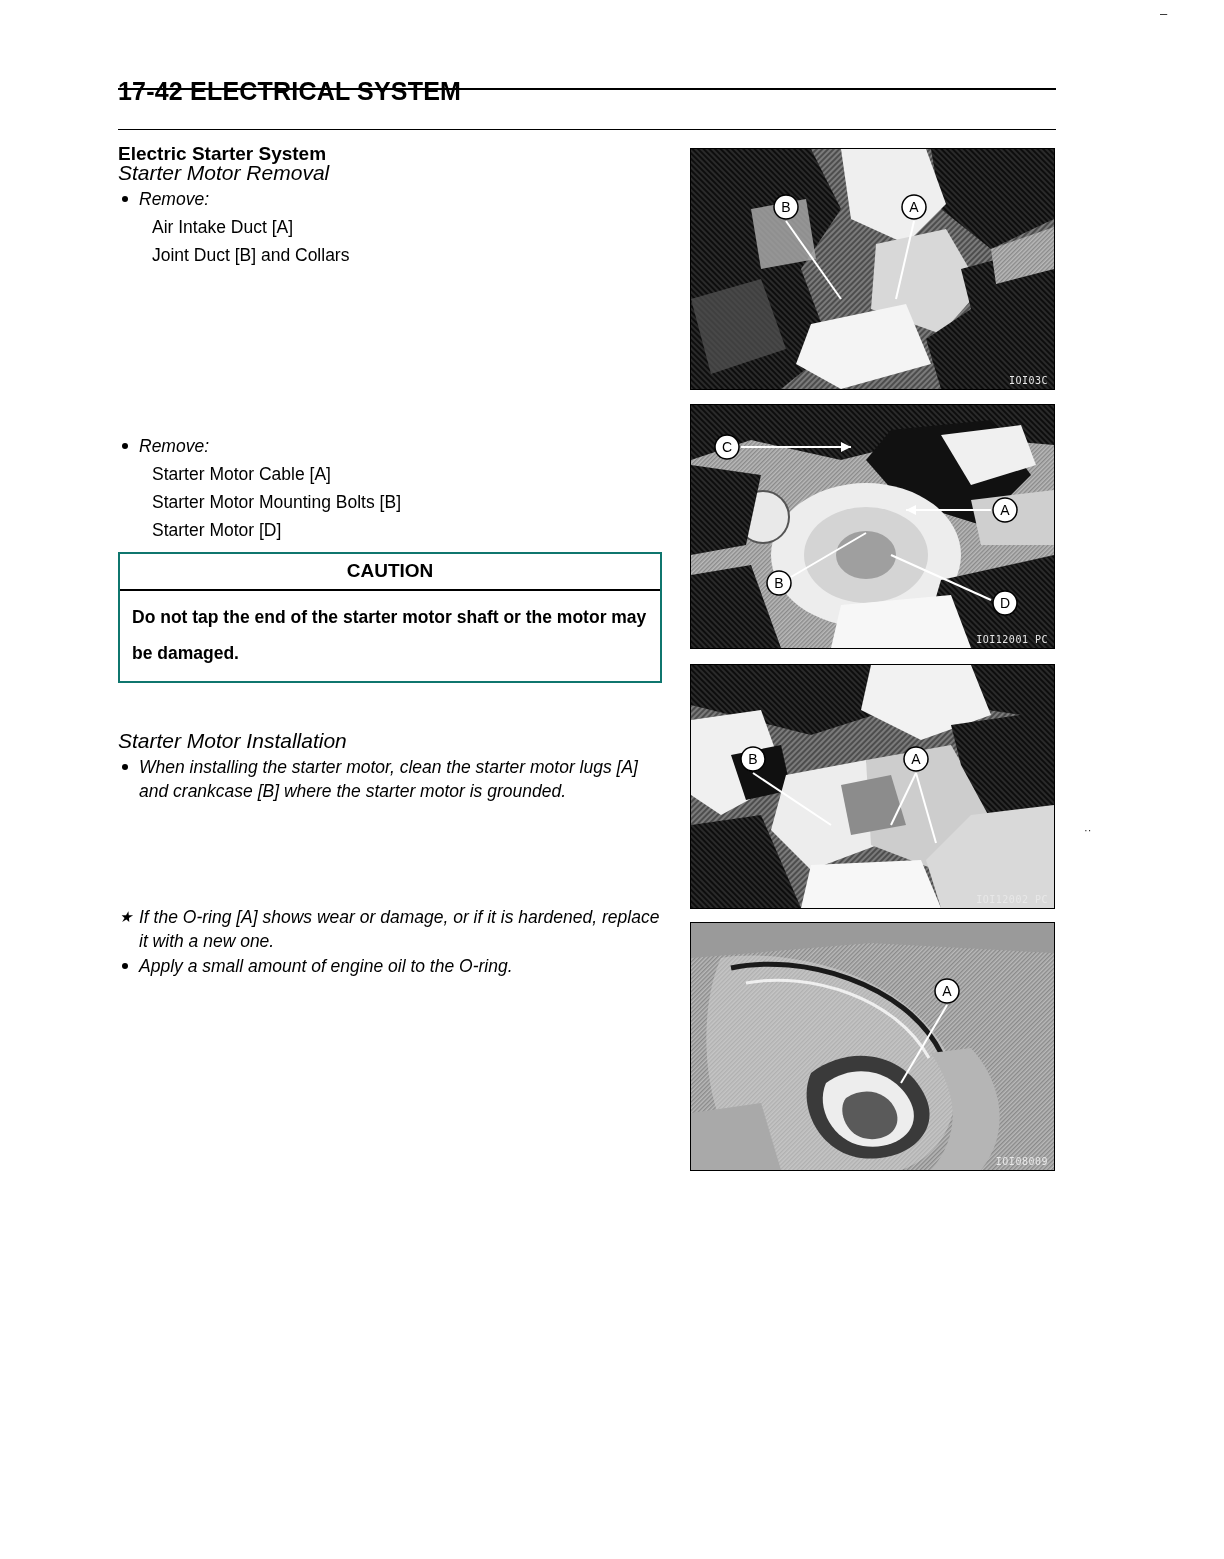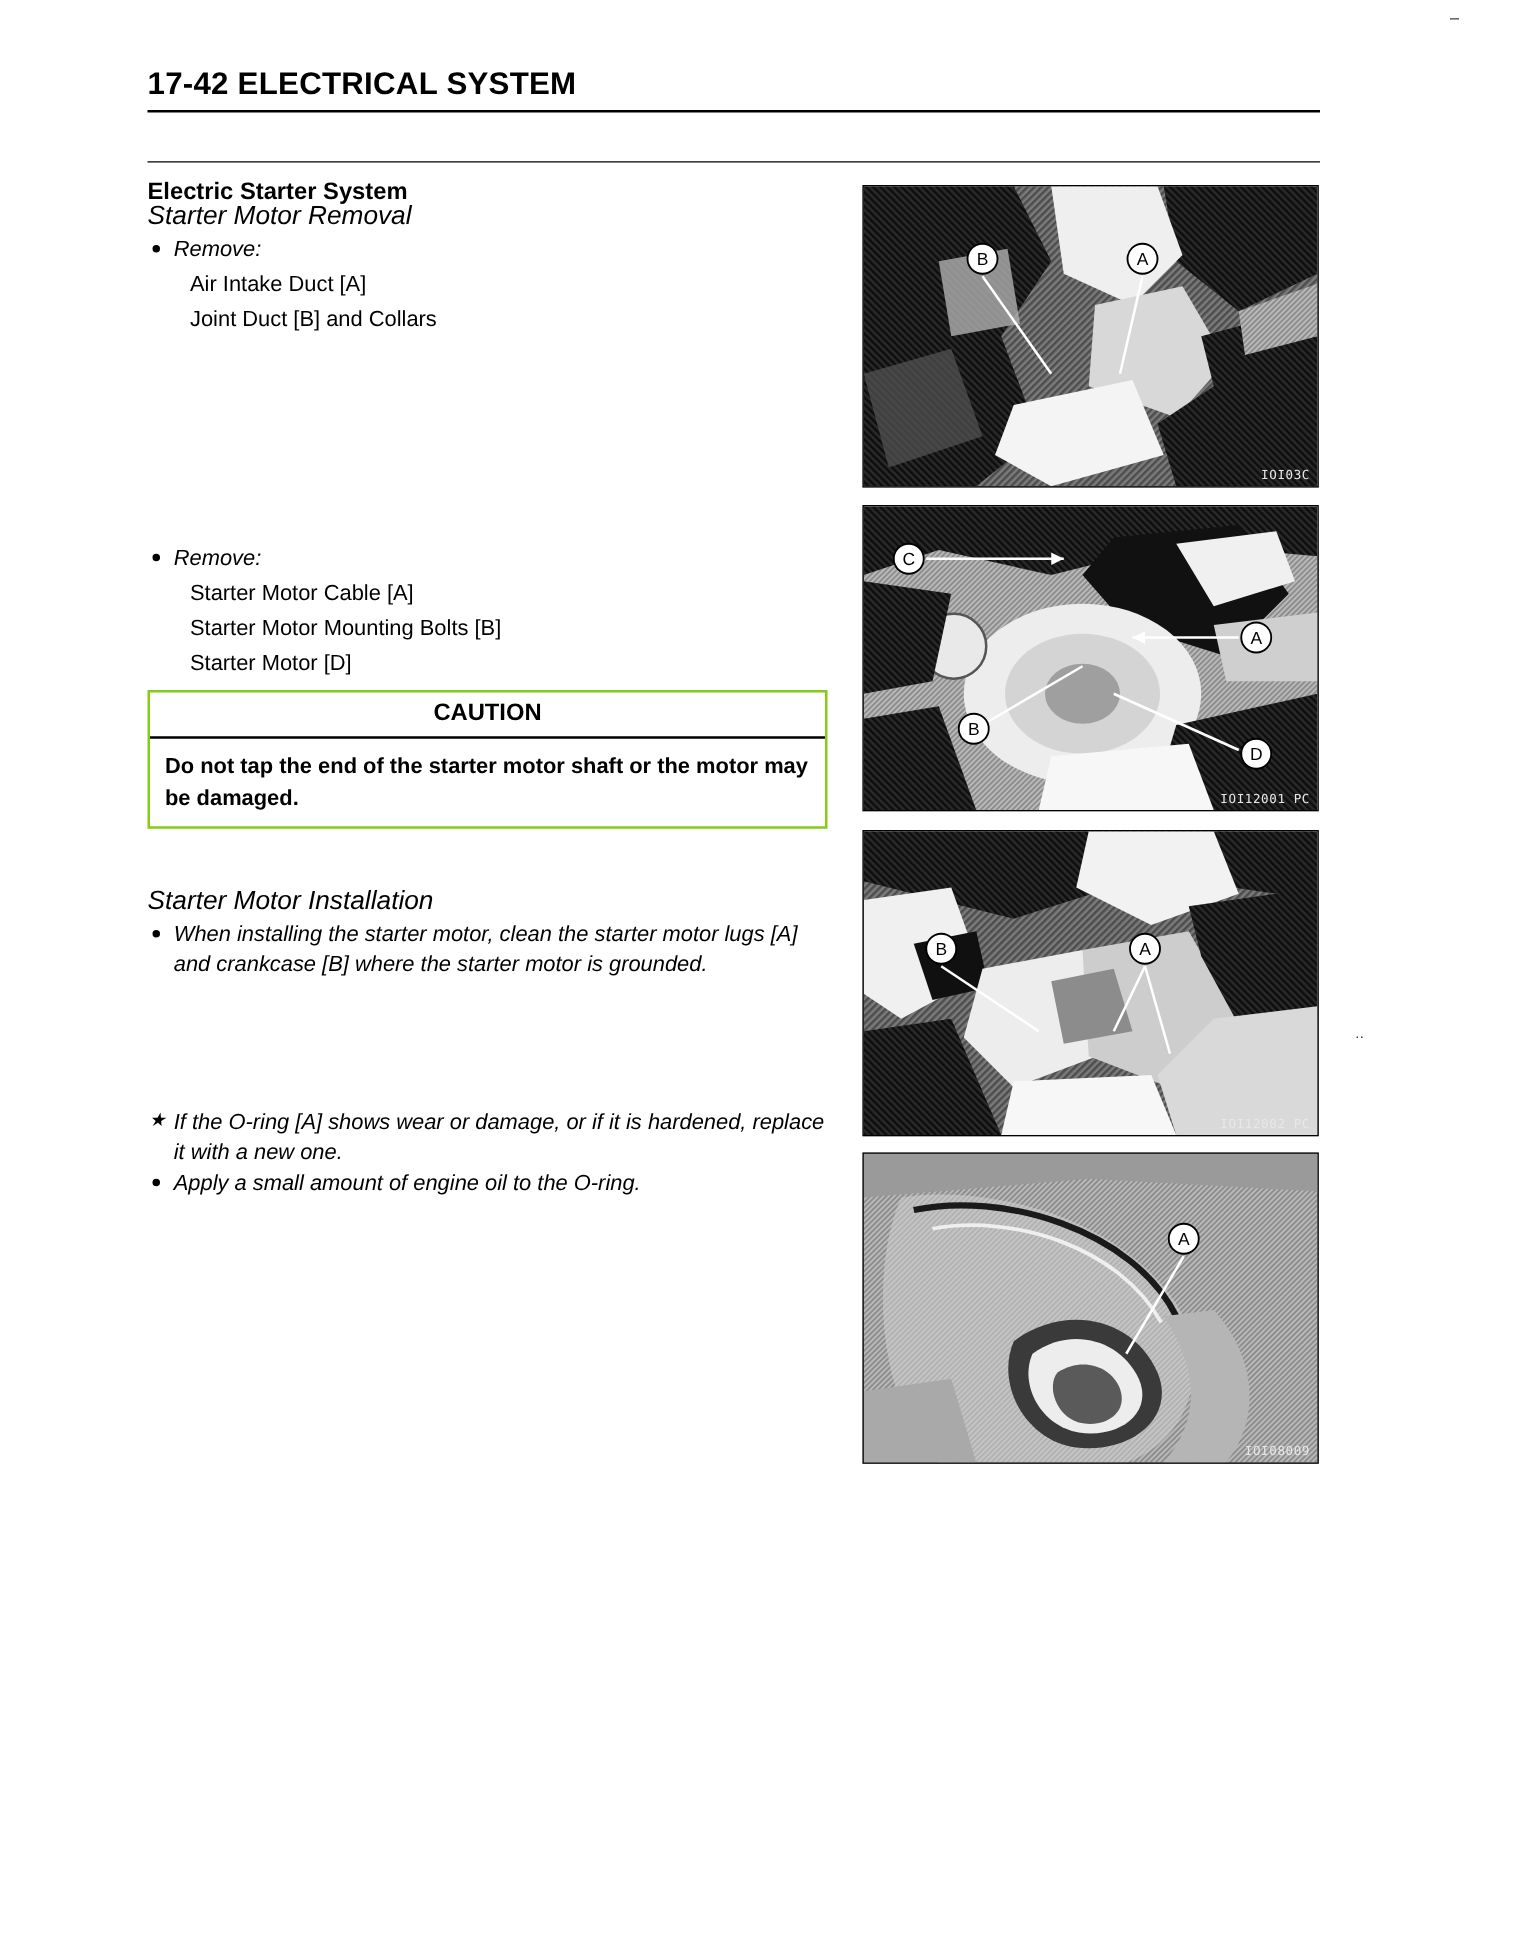--- a/index.html
+++ b/index.html
@@ -29,20 +29,21 @@
     left: 118px;
     top: 54px;
     width: 940px;
   }
   .page-header .title {
     font-size: 25px;
     font-weight: bold;
     letter-spacing: 0.2px;
     line-height: 1.1;
     white-space: nowrap;
+    margin-top: 24px;
   }
   .rule {
     position: absolute;
     left: 118px;
     width: 938px;
     height: 2px;
     background: #000;
   }
   .rule-top { top: 88px; }
   .rule-bottom { top: 129px; height: 1px; }
@@ -101,35 +102,35 @@
   .blk { margin-bottom: 0; }
 
   .spacer-a { height: 162px; }
   .spacer-b { height: 30px; }
   .spacer-c { height: 100px; }
 
   
   .caution {
     position: relative;
     width: 544px;
-    border: 2px solid #84cc16;
+    border: 2px solid #0f766e;
     box-sizing: border-box;
     margin-top: 10px;
   }
   .caution-head {
     text-align: center;
     font-weight: bold;
     font-size: 19px;
     padding: 5px 0 6px 0;
     border-bottom: 2px solid #000;
   }
   .caution-body {
     font-weight: bold;
     font-size: 17.5px;
-    line-height: 26px;
+    line-height: 36px;
     padding: 8px 10px 10px 12px;
   }
 
   
   .figure {
     position: absolute;
     border: 1px solid #000;
     overflow: hidden;
     background: #8d8d8d;
   }

